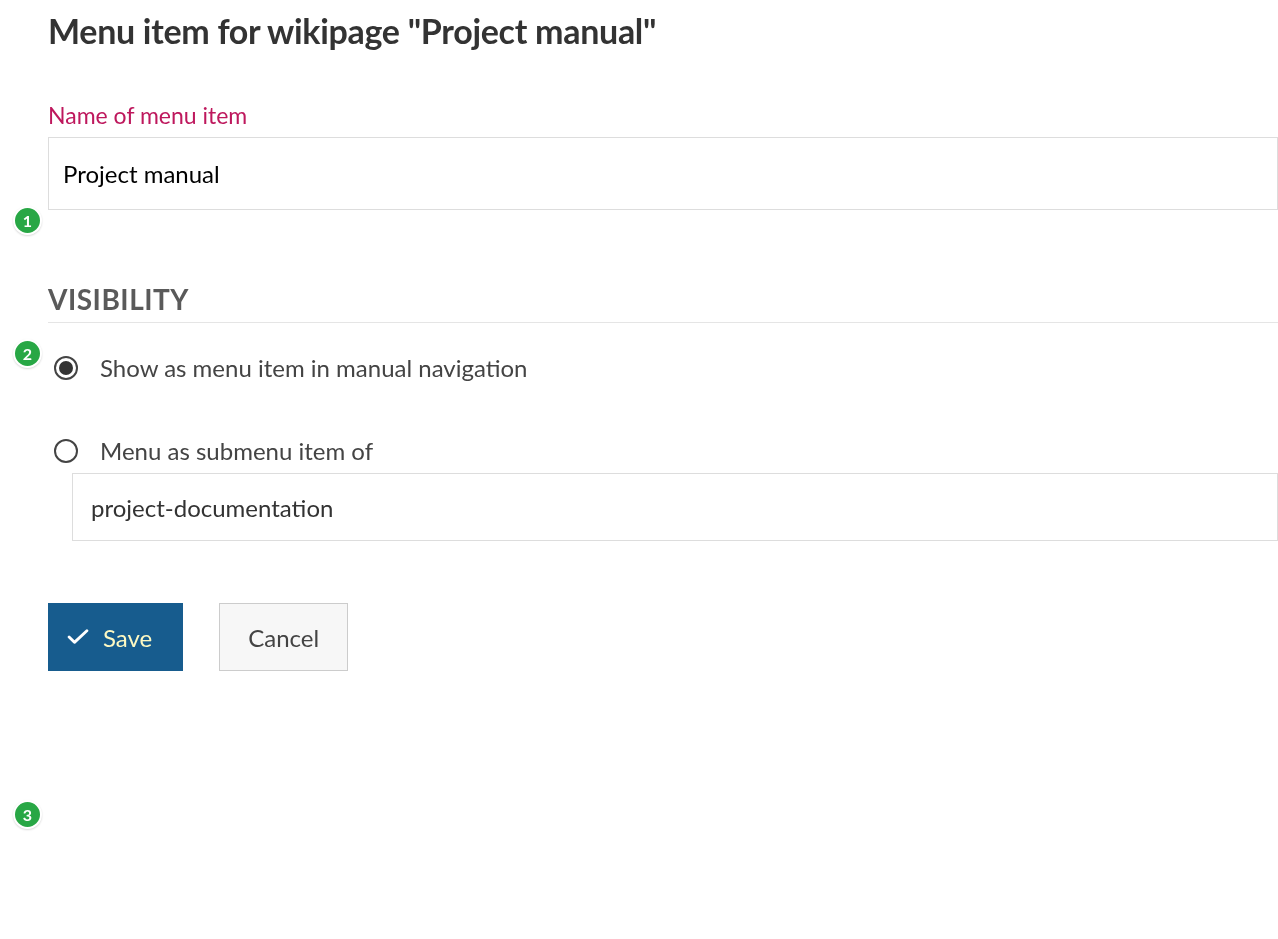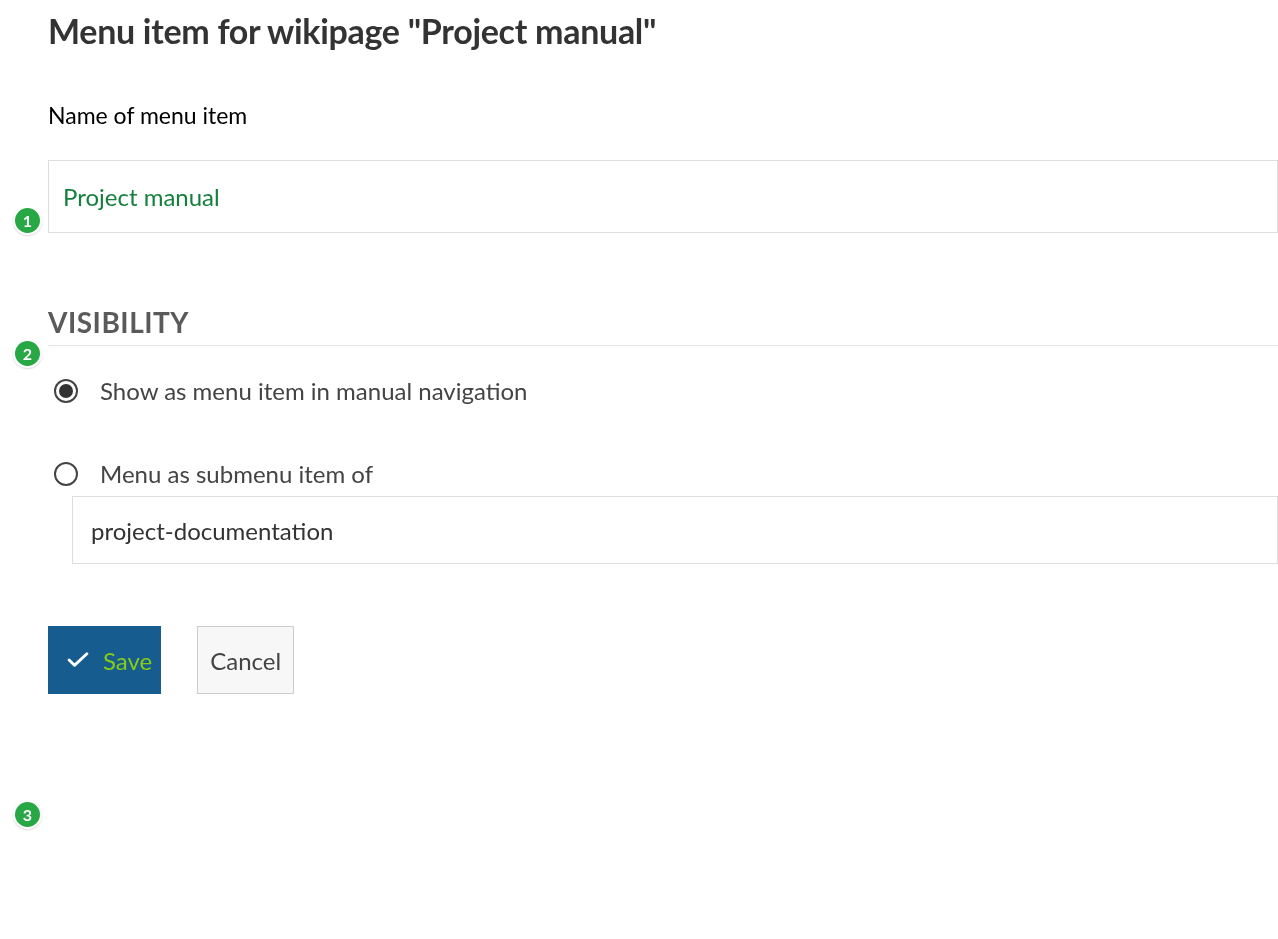--- a/index.html
+++ b/index.html
@@ -18,31 +18,31 @@
   }
   h1.page-title {
     font-size: 34px;
     font-weight: 700;
     color: #333;
     margin: 0 0 50px 0;
     letter-spacing: -0.3px;
   }
   .field-label {
     font-size: 23px;
-    color: #000000;
-    margin-bottom: 31px;
+    color: #be185d;
+    margin-bottom: 8px;
   }
   .text-input {
     width: 1230px;
     height: 73px;
     border: 1px solid #ddd;
     padding: 0 14px;
     font-size: 24px;
     font-family: inherit;
-    color: #15803d;
+    color: #000000;
     outline: none;
   }
   .section-heading {
     font-size: 28px;
     font-weight: 700;
     letter-spacing: 0.5px;
     color: #5a5a5a;
     margin-top: 72px;
     margin-bottom: 6px;
   }
@@ -104,29 +104,29 @@
     font-size: 24px;
     font-family: inherit;
     cursor: pointer;
     display: inline-flex;
     align-items: center;
     justify-content: center;
     border: 1px solid #ccc;
   }
   .btn-primary {
     background: #175C8E;
-    color: #84cc16;
+    color: #fef9c3;
     border-color: #175C8E;
-    padding: 0 8px 0 18px;
+    padding: 0 30px 0 18px;
     gap: 14px;
   }
   .btn-secondary {
     background: #f7f7f7;
     color: #444;
-    padding: 0 12px;
+    padding: 0 28px;
   }
   .check-icon {
     width: 22px;
     height: 16px;
   }
   
   .badge {
     position: absolute;
     width: 29px;
     height: 29px;

